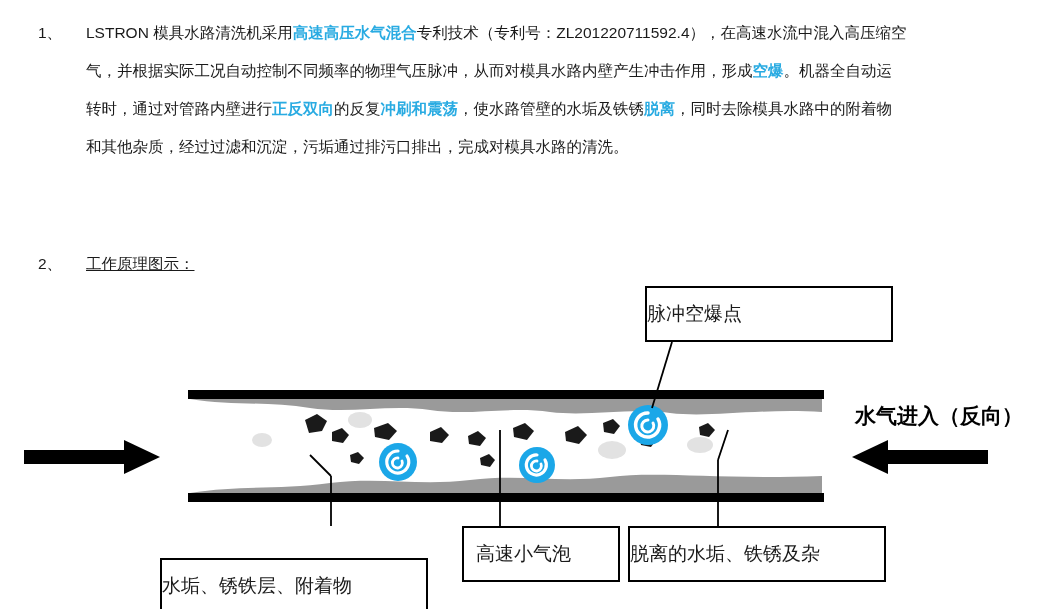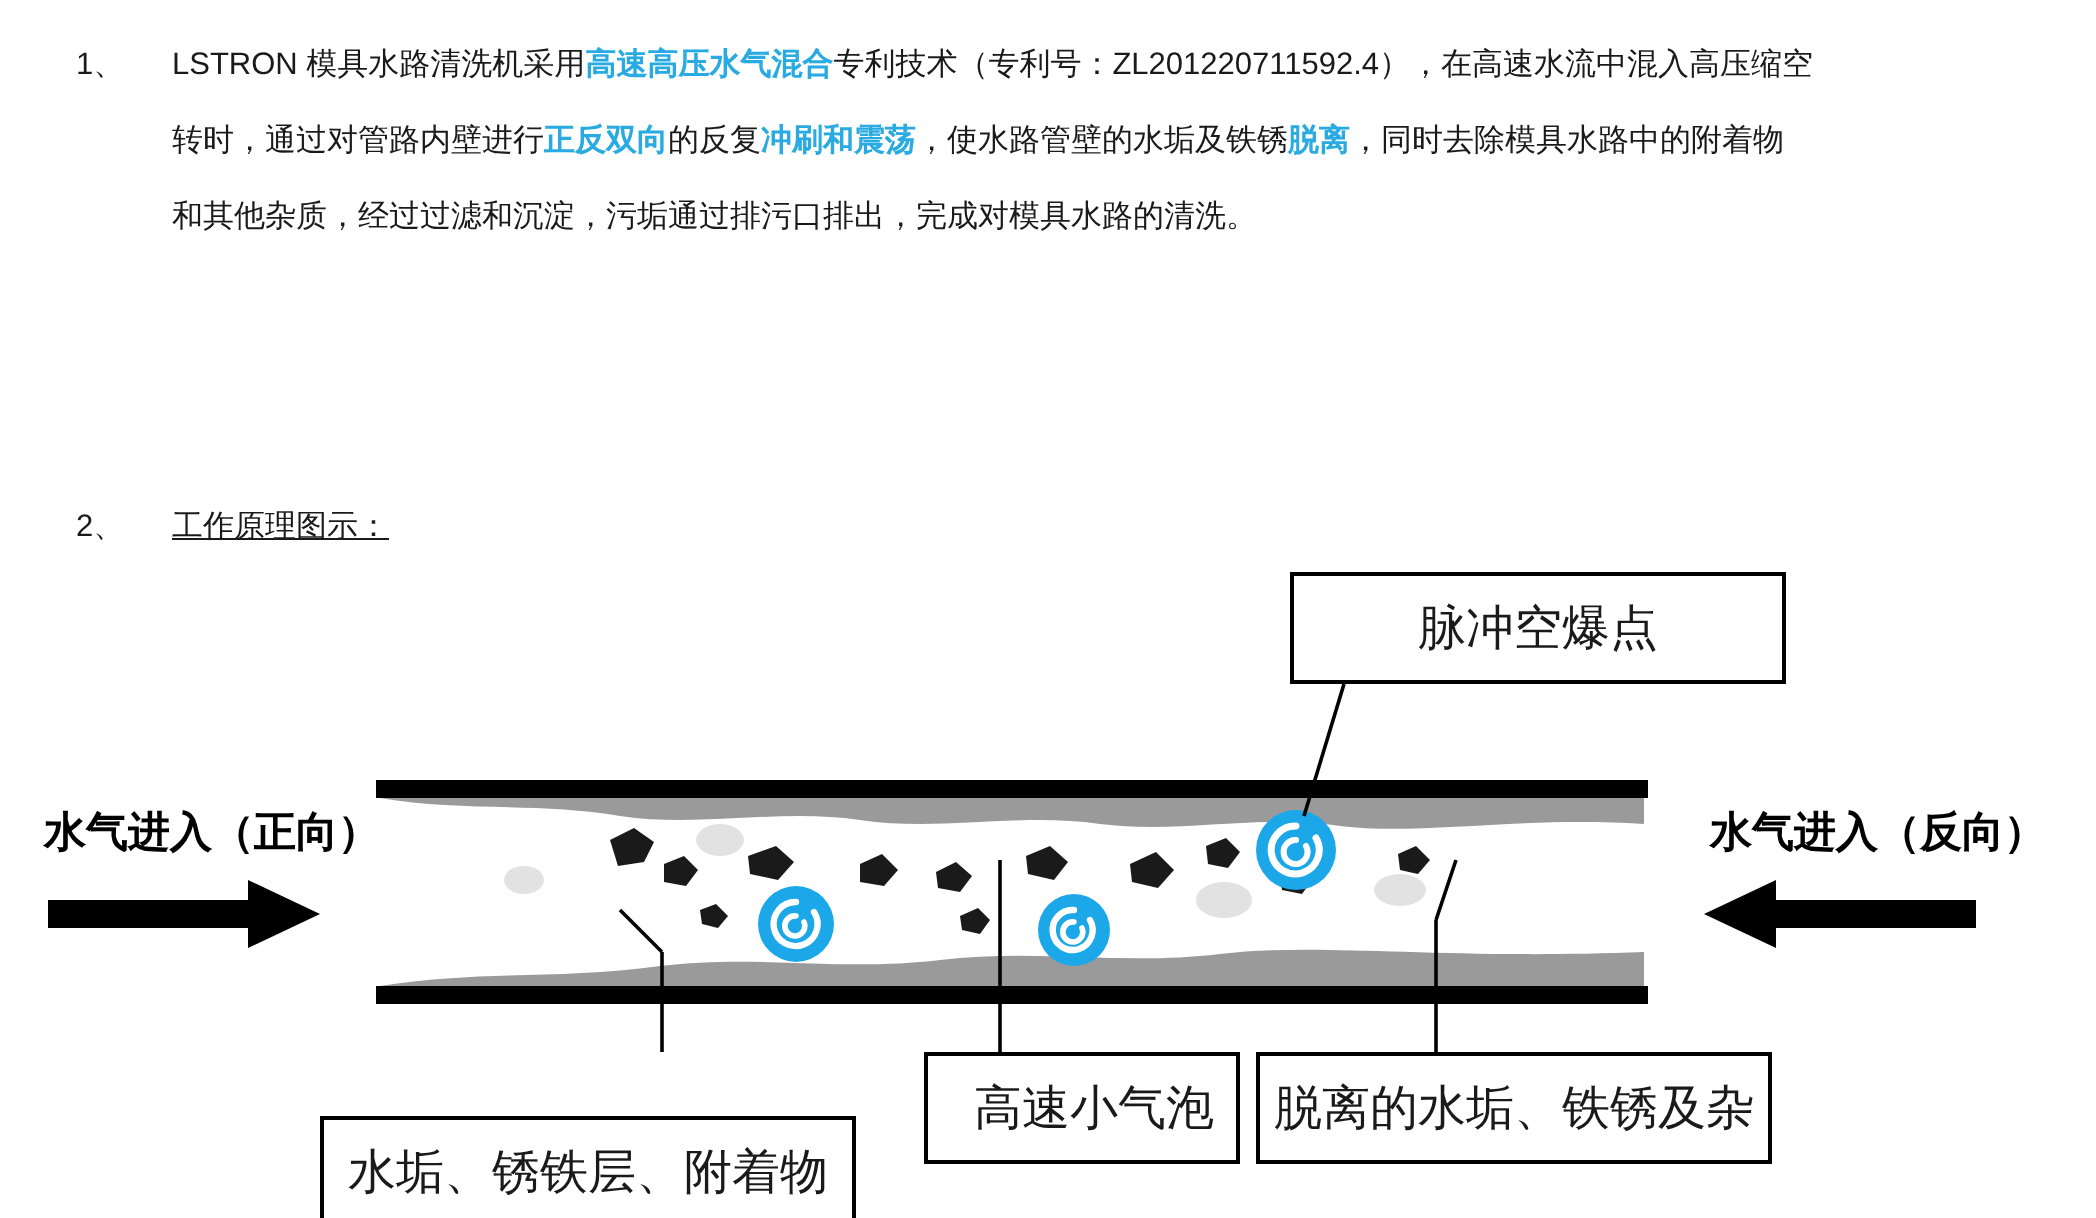--- a/index.html
+++ b/index.html
@@ -65,22 +65,21 @@
     top: 280px;
     width: 1048px;
     height: 329px;
   }
   .callout-box {
     position: absolute;
     border: 2px solid #000;
     background: #fff;
     display: flex;
     align-items: center;
-    justify-content: center;
-    font-size: 24px;
+    font-size: 19px;
     color: #1a1a1a;
     box-sizing: border-box;
   }
   #box-pulse   { left: 645px; top: 6px;  width: 248px; height: 56px; }
   #box-scale   { left: 160px; top: 246px; width: 268px; height: 56px; margin-top: 32px; }
   #box-bubble  { left: 462px; top: 246px; width: 158px; height: 56px; padding-left: 12px; }
   #box-debris  { left: 628px; top: 246px; width: 258px; height: 56px; }
 
   .side-label {
     position: absolute;
@@ -101,20 +100,23 @@
   }
 </style>
 </head>
 <body>
 
 <div class="page">
 
   <div class="para" id="para1">
     <div class="line">
       <span class="para-num">1、</span><span>LSTRON 模具水路清洗机采用</span><span class="hl">高速高压水气混合</span><span>专利技术（专利号：ZL201220711592.4），在高速水流中混入高压缩空</span>
+    </div>
+    <div class="line">
+      <span class="indent"></span><span>气，并根据实际工况自动控制不同频率的物理气压脉冲，从而对模具水路内壁产生冲击作用，形成</span><span class="hl">空爆</span><span>。机器全自动运</span>
     </div>
     <div class="line">
       <span class="indent"></span><span>转时，通过对管路内壁进行</span><span class="hl">正反双向</span><span>的反复</span><span class="hl">冲刷和震荡</span><span>，使水路管壁的水垢及铁锈</span><span class="hl">脱离</span><span>，同时去除模具水路中的附着物</span>
     </div>
     <div class="line">
       <span class="indent"></span><span>和其他杂质，经过过滤和沉淀，污垢通过排污口排出，完成对模具水路的清洗。</span>
     </div>
   </div>
 
   <div class="para" id="para2">
@@ -201,17 +203,16 @@
     <div class="callout-box" id="box-scale">
       <span>水垢、锈铁层、附着物</span>
     </div>
     <div class="callout-box" id="box-bubble">
       <span>高速小气泡</span>
     </div>
     <div class="callout-box" id="box-debris">
       <span>脱离的水垢、铁锈及杂</span>
     </div>
 
-    <div class="side-label" id="label-left">水气进入（正向）</div>
     <div class="side-label" id="label-right">水气进入（反向）</div>
   </div>
 
 </div>
 
 </body></html>

